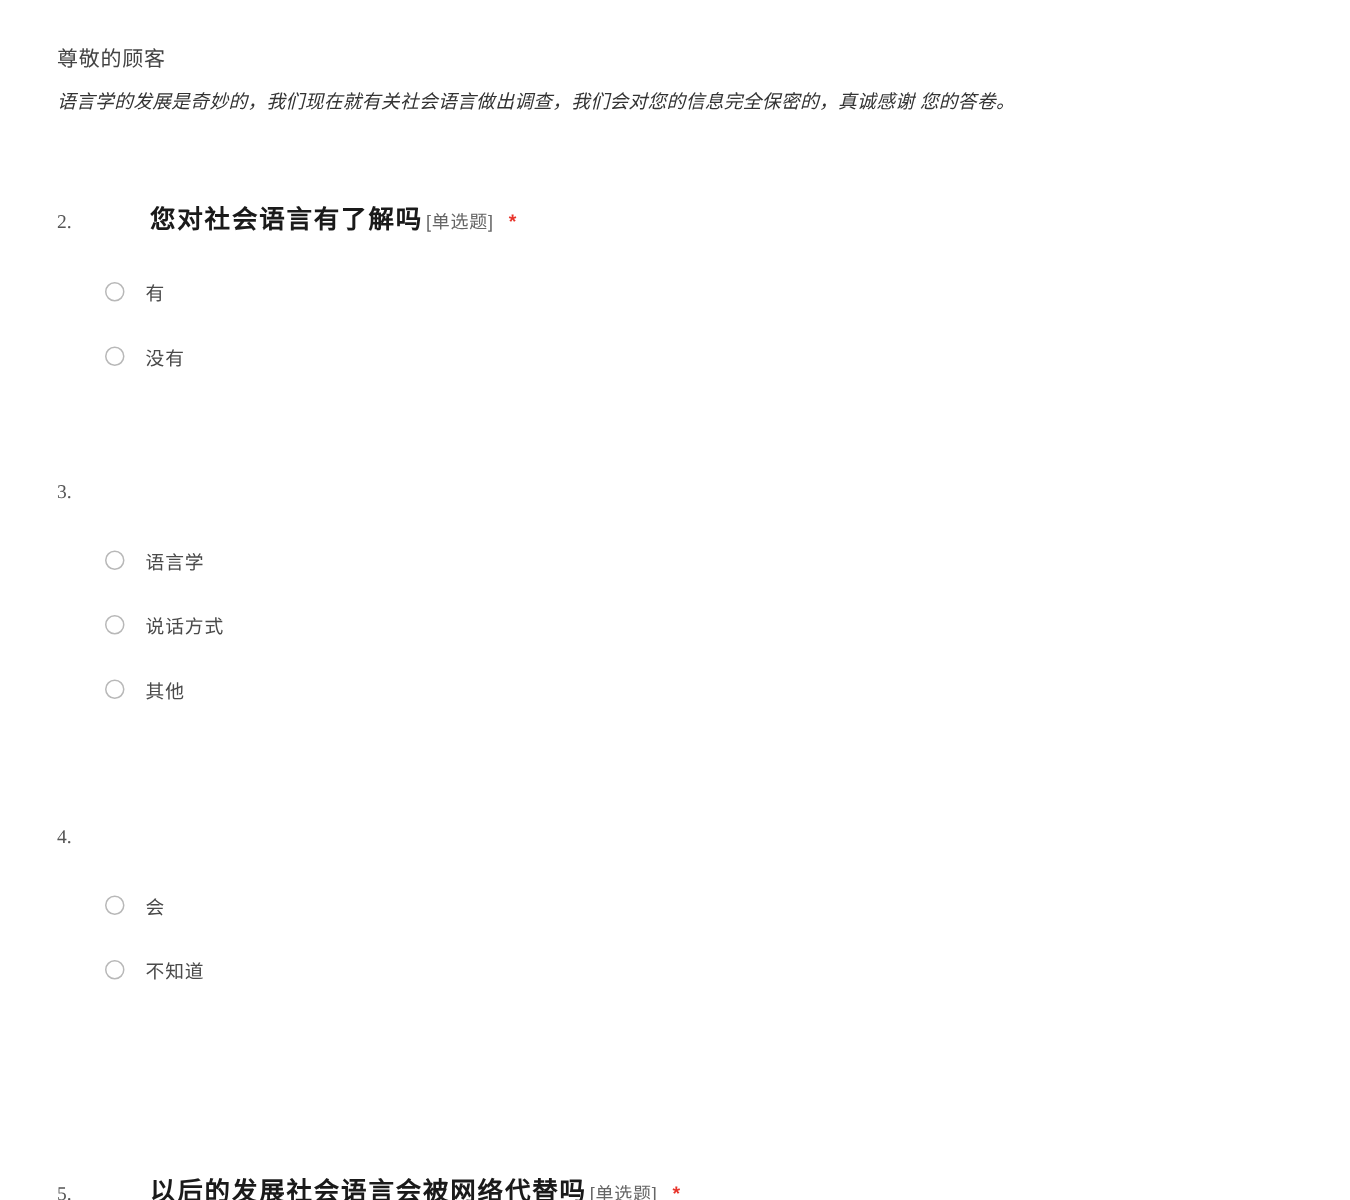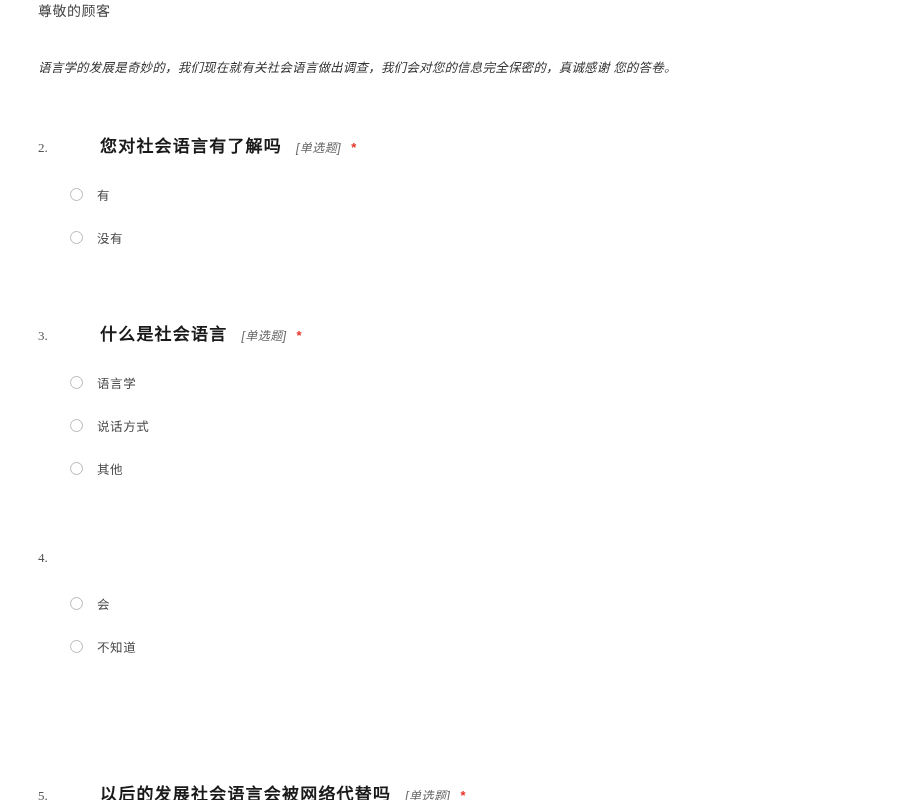--- a/index.html
+++ b/index.html
@@ -19,21 +19,21 @@
   .page {
     width: 900px;
     height: 800px;
     position: relative;
     box-sizing: border-box;
     padding: 0;
   }
   .intro-title {
     position: absolute;
     left: 38px;
-    top: 0;
+    top: 28px;
     font-size: 14px;
     color: #444444;
     letter-spacing: 0.5px;
   }
   .intro-text {
     position: absolute;
     left: 38px;
     top: 58px;
     font-size: 12.5px;
     color: #333333;
@@ -62,23 +62,22 @@
   .q-title {
     font-size: 17px;
     font-weight: bold;
     color: #1a1a1a;
     letter-spacing: 1.2px;
     margin-left: 34px;
   }
   .q-type {
     font-size: 12px;
     color: #666666;
-    margin-left: 14px;
+    margin-left: 2px;
     letter-spacing: 0.5px;
-    font-style: italic;
   }
   .q-required {
     font-size: 13px;
     color: #e8332a;
     margin-left: 10px;
     font-weight: bold;
   }
   .options {
     margin-top: 26px;
     padding-left: 70px;
@@ -127,21 +126,20 @@
           </div>
           <div class="option-row">
             <span class="radio"></span>
             <span class="option-label">没有</span>
           </div>
         </div>
       </div>
       <div class="question-block" style="top: 320px;">
         <div class="q-head">
           <span class="q-index">3.</span>
-          <span><span class="q-title">什么是社会语言</span><span class="q-type">[单选题]</span><span class="q-required">*</span></span>
         </div>
         <div class="options">
           <div class="option-row">
             <span class="radio"></span>
             <span class="option-label">语言学</span>
           </div>
           <div class="option-row">
             <span class="radio"></span>
             <span class="option-label">说话方式</span>
           </div>

